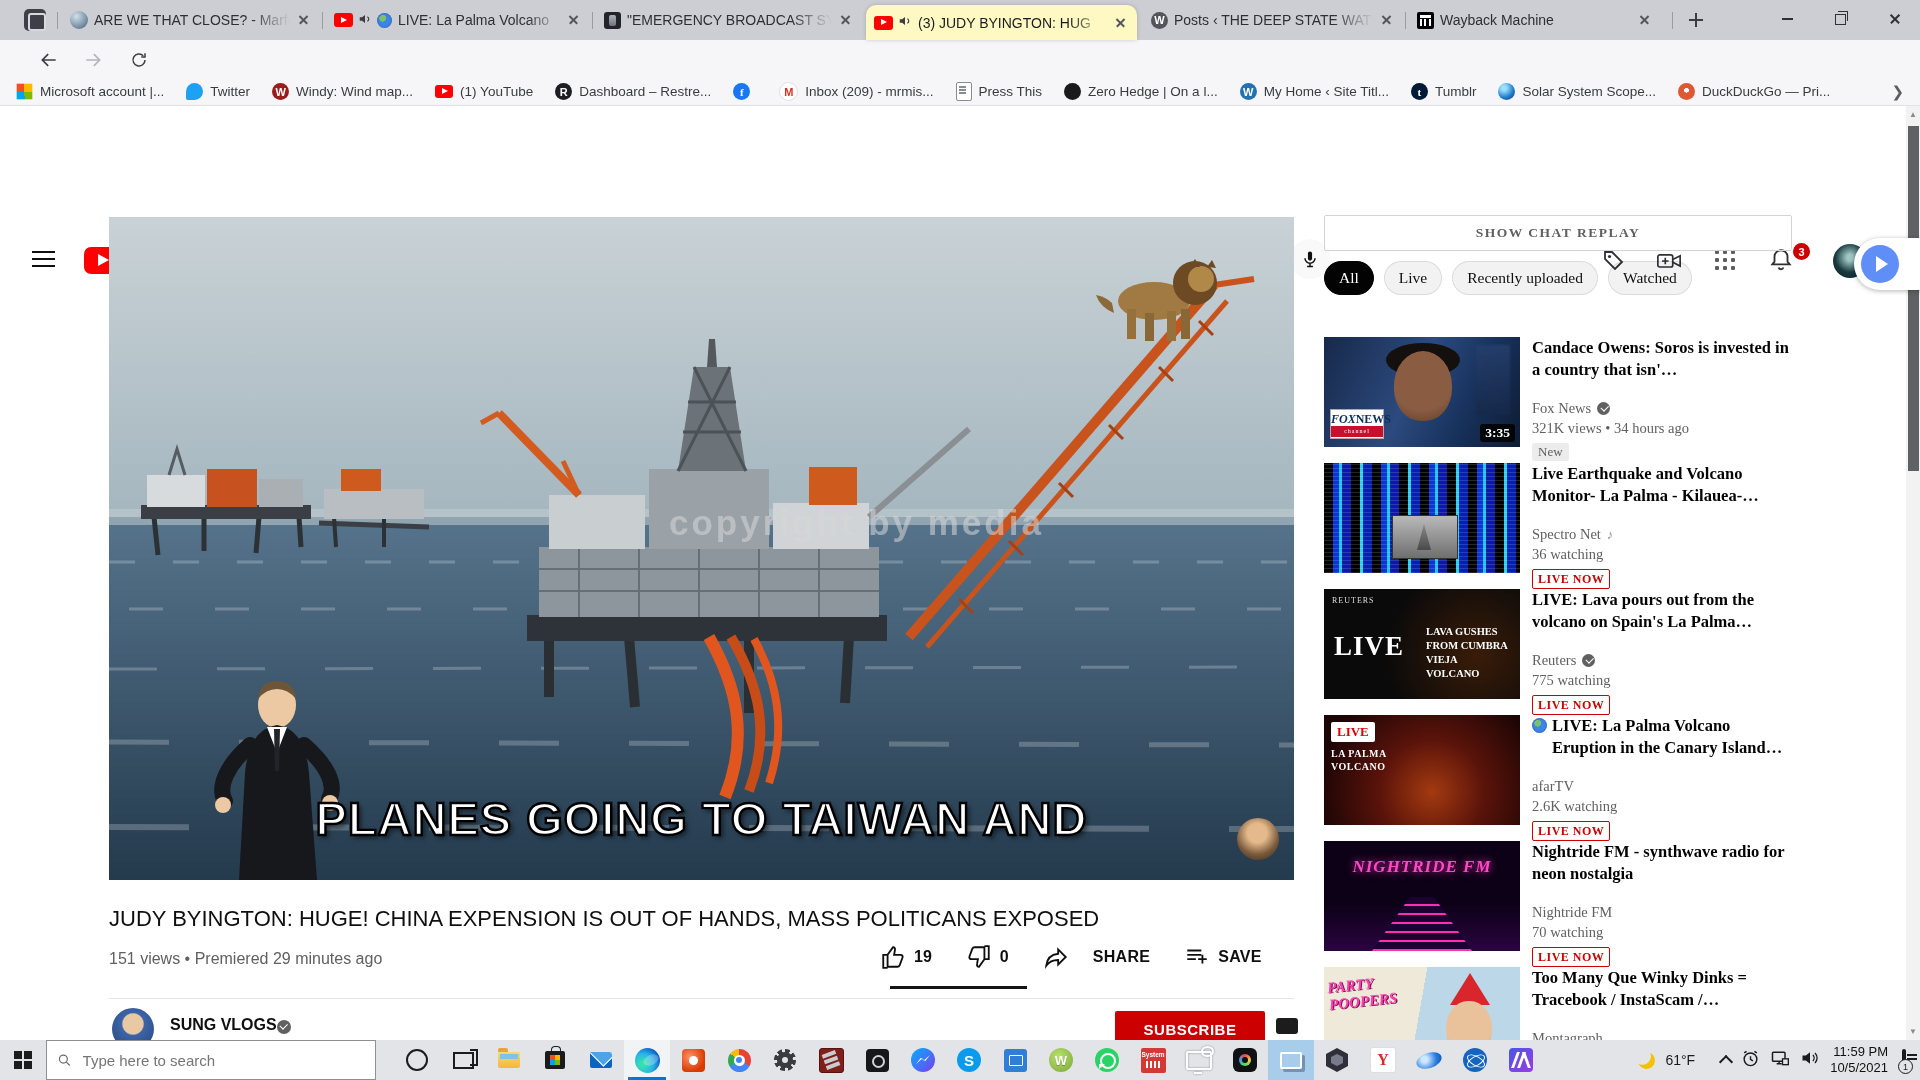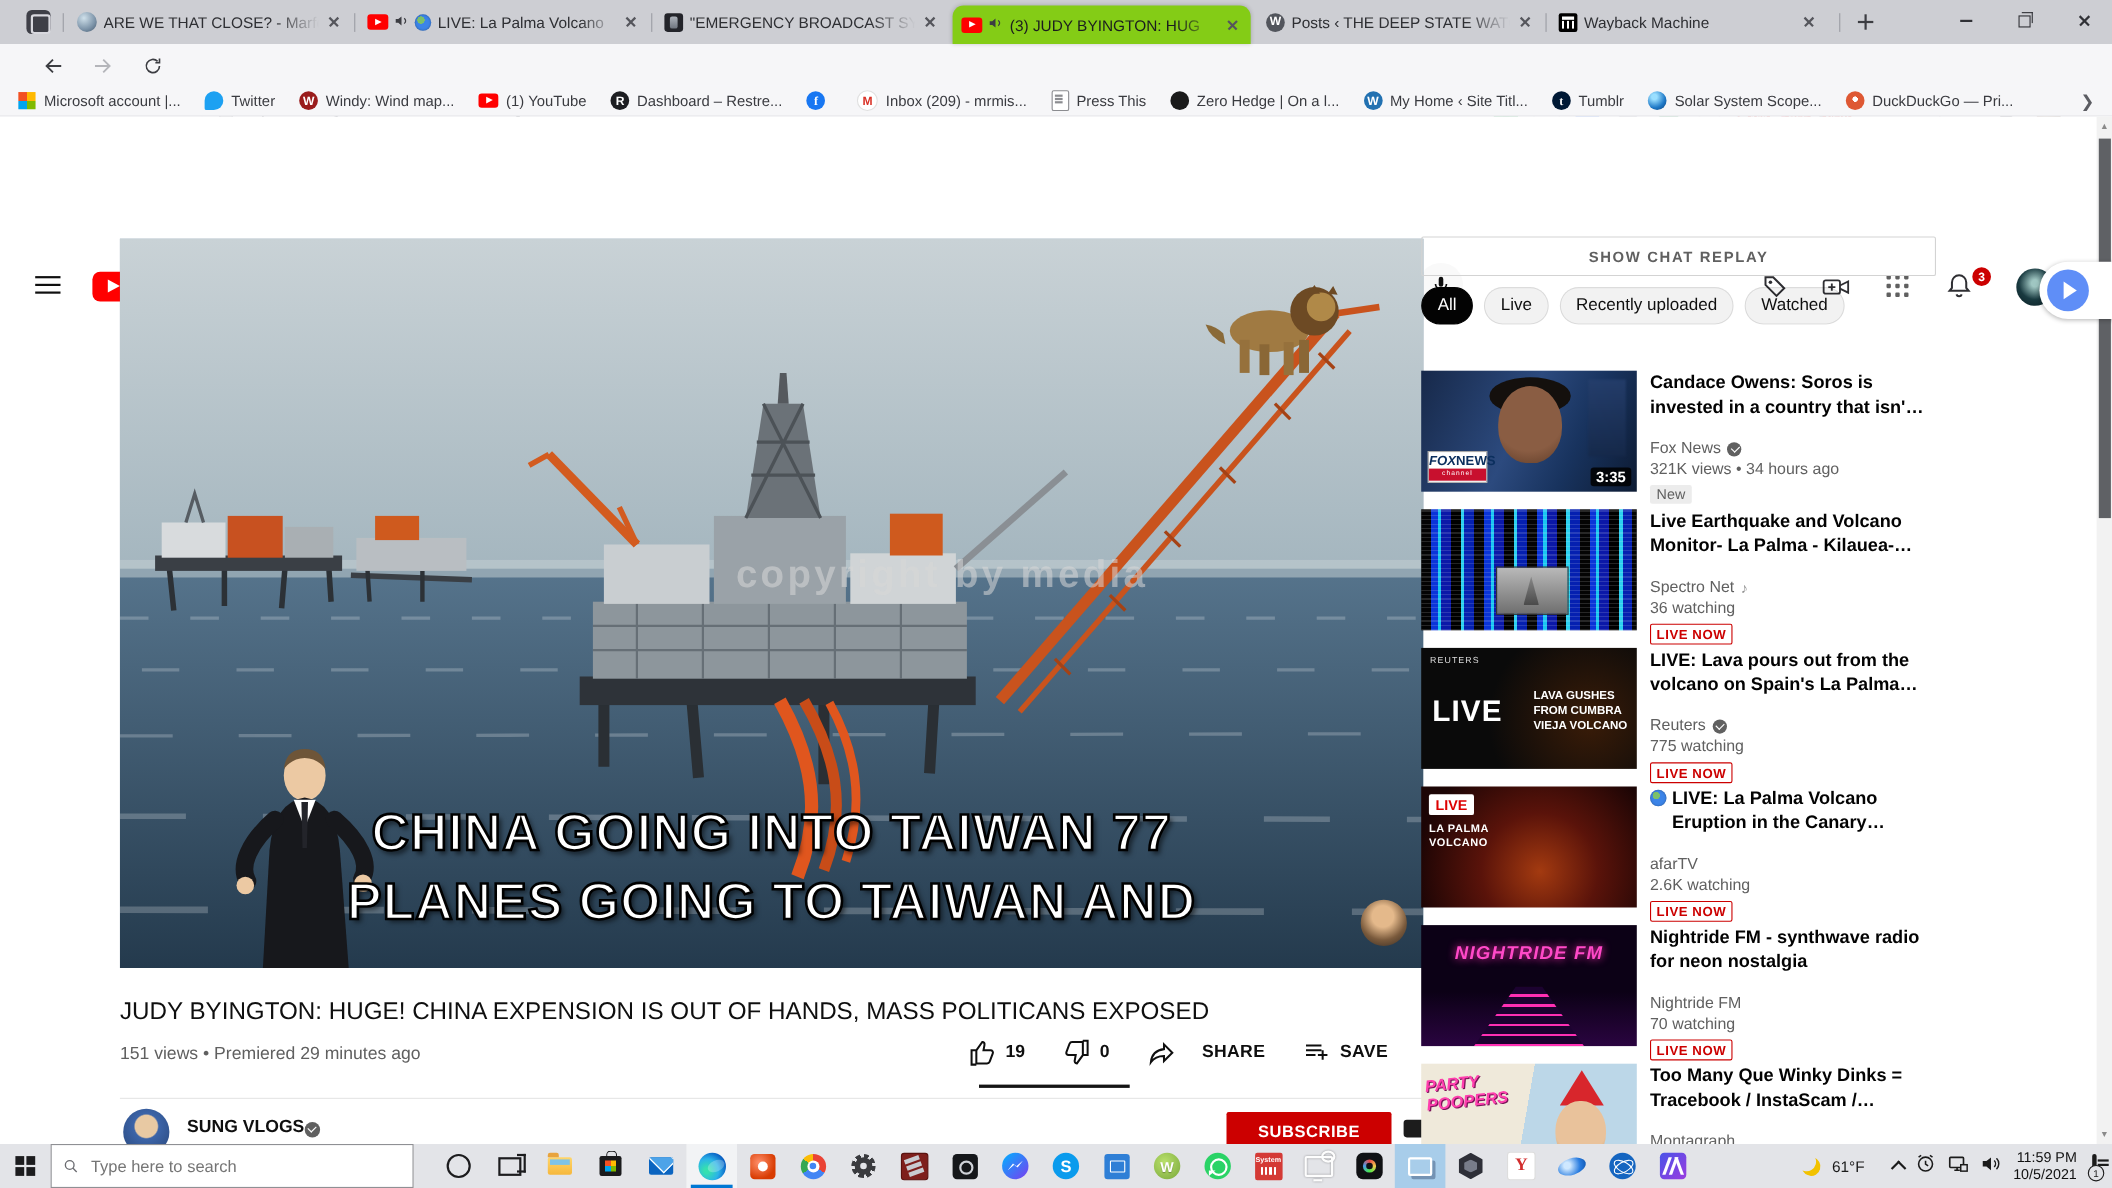--- a/index.html
+++ b/index.html
@@ -7,21 +7,21 @@
     font-family:"Liberation Sans",sans-serif;-webkit-font-smoothing:antialiased;}
   .abs{position:absolute}
   .flex{display:flex;align-items:center}
 
   
   #tabstrip{position:absolute;left:0;top:0;width:1920px;height:40px;background:#cdced3;}
   .winico{position:absolute;left:24px;top:9px;width:22px;height:22px;background:#3e3f47;border-radius:5px;}
   .winico:before{content:"";position:absolute;left:4px;top:4px;width:14px;height:14px;border:2px solid #d8d8de;border-radius:3px;}
   .tab{position:absolute;top:0;height:40px;display:flex;align-items:center;padding:0 8px;box-sizing:border-box;color:#2e2f33;font-size:14px;}
   .tab .ttl{flex:1;white-space:nowrap;overflow:hidden;margin:0 6px;-webkit-mask-image:linear-gradient(90deg,#000 80%,transparent);mask-image:linear-gradient(90deg,#000 80%,transparent);}
-  .tab.active{background:#84cc16;border-radius:10px 10px 0 0;top:5px;height:35px;box-shadow:0 0 4px rgba(0,0,0,.18);z-index:2;color:#1b1c1f;}
+  .tab.active{background:#fef9c3;border-radius:10px 10px 0 0;top:5px;height:35px;box-shadow:0 0 4px rgba(0,0,0,.18);z-index:2;color:#1b1c1f;}
   .tabsep{position:absolute;top:12px;width:1px;height:17px;background:#9b9ca3;}
   .favatar{width:18px;height:18px;border-radius:50%;background:radial-gradient(circle at 35% 30%,#cfe0ea,#7c93a8 60%,#44576b);flex:none;}
   .fyt{width:19px;height:14px;background:#f00;border-radius:3px;position:relative;flex:none;}
   .fyt:before{content:"";position:absolute;left:7px;top:3.5px;border-left:6px solid #fff;border-top:3.5px solid transparent;border-bottom:3.5px solid transparent;}
   .fdark{width:17px;height:17px;background:#23242a;border-radius:3px;position:relative;flex:none;}
   .fdark:before{content:"";position:absolute;left:5px;top:3px;width:7px;height:11px;background:linear-gradient(#aeb3bb,#6e747e);border-radius:2px;}
   .fwp{width:17px;height:17px;border-radius:50%;background:#52555c;color:#fff;font-size:11px;font-weight:bold;display:flex;align-items:center;justify-content:center;flex:none;}
   .farch{width:17px;height:17px;background:#000;position:relative;flex:none;border-radius:2px;}
   .farch:before{content:"";position:absolute;left:3px;top:7px;width:11px;height:7px;background:repeating-linear-gradient(90deg,#fff 0 2px,#000 2px 4.5px);}
   .farch:after{content:"";position:absolute;left:3px;top:3px;width:11px;height:3px;background:#fff;}
@@ -125,21 +125,21 @@
   .likebar{position:absolute;left:890px;top:986px;width:137px;height:3px;background:#141414;}
   #vdivider{position:absolute;left:109px;top:998px;width:1185px;height:1px;background:#e5e5e5;}
   #chava{position:absolute;left:112px;top:1008px;width:42px;height:42px;border-radius:50%;background:radial-gradient(circle at 50% 38%,#e8c9a3 30%,#3c64a8 34%,#274577);}
   #chname{position:absolute;left:170px;top:1016px;font-size:16px;font-weight:bold;color:#0f0f0f;display:flex;align-items:flex-end;gap:0;}
   .vcheck{width:14px;height:14px;border-radius:50%;background:#606060;position:relative;display:inline-block;flex:none;}
   .vcheck:before{content:"";position:absolute;left:3.5px;top:3px;width:6px;height:3.5px;border-left:1.8px solid #fff;border-bottom:1.8px solid #fff;transform:rotate(-45deg);}
   #subsc{position:absolute;left:1115px;top:1011px;width:150px;height:37px;background:#c00;color:#fff;font-size:15px;font-weight:bold;letter-spacing:.5px;display:flex;align-items:center;justify-content:center;border-radius:2px;}
   #minibox{position:absolute;left:1276px;top:1018px;width:22px;height:16px;background:#1c1c1c;border-radius:3px;}
 
   
-  #sidebar{position:absolute;left:1292px;top:215px;width:470px;height:627px;}
+  #sidebar{position:absolute;left:1324px;top:215px;width:470px;height:627px;font-family:Liberation Serif, serif;}
   #chatreplay{position:absolute;left:0;top:0;width:468px;height:36px;border:1px solid #d3d3d3;box-sizing:border-box;display:flex;align-items:center;justify-content:center;font-size:13.5px;font-weight:bold;color:#606060;letter-spacing:1.5px;border-radius:2px;}
   #chips{position:absolute;left:0;top:46px;display:flex;gap:10px;}
   .chip{height:34px;padding:0 14px;border-radius:17px;background:rgba(0,0,0,.05);border:1px solid rgba(0,0,0,.1);color:#0f0f0f;font-size:15.5px;display:flex;align-items:center;box-sizing:border-box;white-space:nowrap;}
   .chip.sel{background:#030303;color:#fff;border-color:#030303;}
   .sv{position:absolute;left:0;width:470px;height:110px;}
   .svthumb{position:absolute;left:0;top:0;width:196px;height:110px;overflow:hidden;background:#111;}
   .svinfo{position:absolute;left:208px;top:0;width:262px;}
   .svtitle{font-size:16.5px;line-height:22px;font-weight:bold;color:#030303;max-height:44px;overflow:hidden;display:flex;gap:5px;justify-content:center;}
   .svtitle .tx{display:-webkit-box;-webkit-line-clamp:2;-webkit-box-orient:vertical;overflow:hidden;}
   .svch{margin-top:19px;font-size:14.5px;color:#606060;display:flex;align-items:center;gap:6px;}
@@ -638,21 +638,20 @@
         <path d="M130 663 L136 556 Q140 512 168 508 Q196 512 200 556 L208 663 Z" fill="#17181c"></path>
         <path d="M141 528 C118 548 108 570 116 584" stroke="#17181c" stroke-width="16" fill="none" stroke-linecap="round"></path>
         <path d="M195 528 C218 548 228 568 220 582" stroke="#17181c" stroke-width="16" fill="none" stroke-linecap="round"></path>
         <circle cx="114" cy="588" r="8" fill="#ecc9a3"></circle>
         <circle cx="221" cy="586" r="8" fill="#ecc9a3"></circle>
         <path d="M158 510 h20 l-10 26 z" fill="#ffffff"></path>
         <path d="M165 512 h6 l-1 42 h-4 z" fill="#23242a"></path>
       </g>
     </svg>
     <div id="wmark">copyright by media</div>
-    <div class="cap" style="top:512px">CHINA GOING INTO TAIWAN 77</div>
     <div class="cap" style="top:574px">PLANES GOING TO TAIWAN AND</div>
     <div id="pip"></div>
   </div>
 
   <div id="vtitle">JUDY BYINGTON: HUGE! CHINA EXPENSION IS OUT OF HANDS, MASS POLITICANS EXPOSED</div>
   <div id="vstats">151 views • Premiered 29 minutes ago</div>
   <div id="actions">
     <span class="flex" style="gap:8px">
       <svg width="26" height="26" viewBox="0 0 24 24">
           <path d="M7 10v12M7 10l5-7c1.5 0 2.1 1.2 1.8 2.6L13 10h6c1.4 0 2.3 1.2 1.8 2.5l-2.6 7c-.4 1-1.2 1.5-2.2 1.5H7M7 10H3v12h4" fill="none" stroke="#0f0f0f" stroke-width="1.7"></path>

